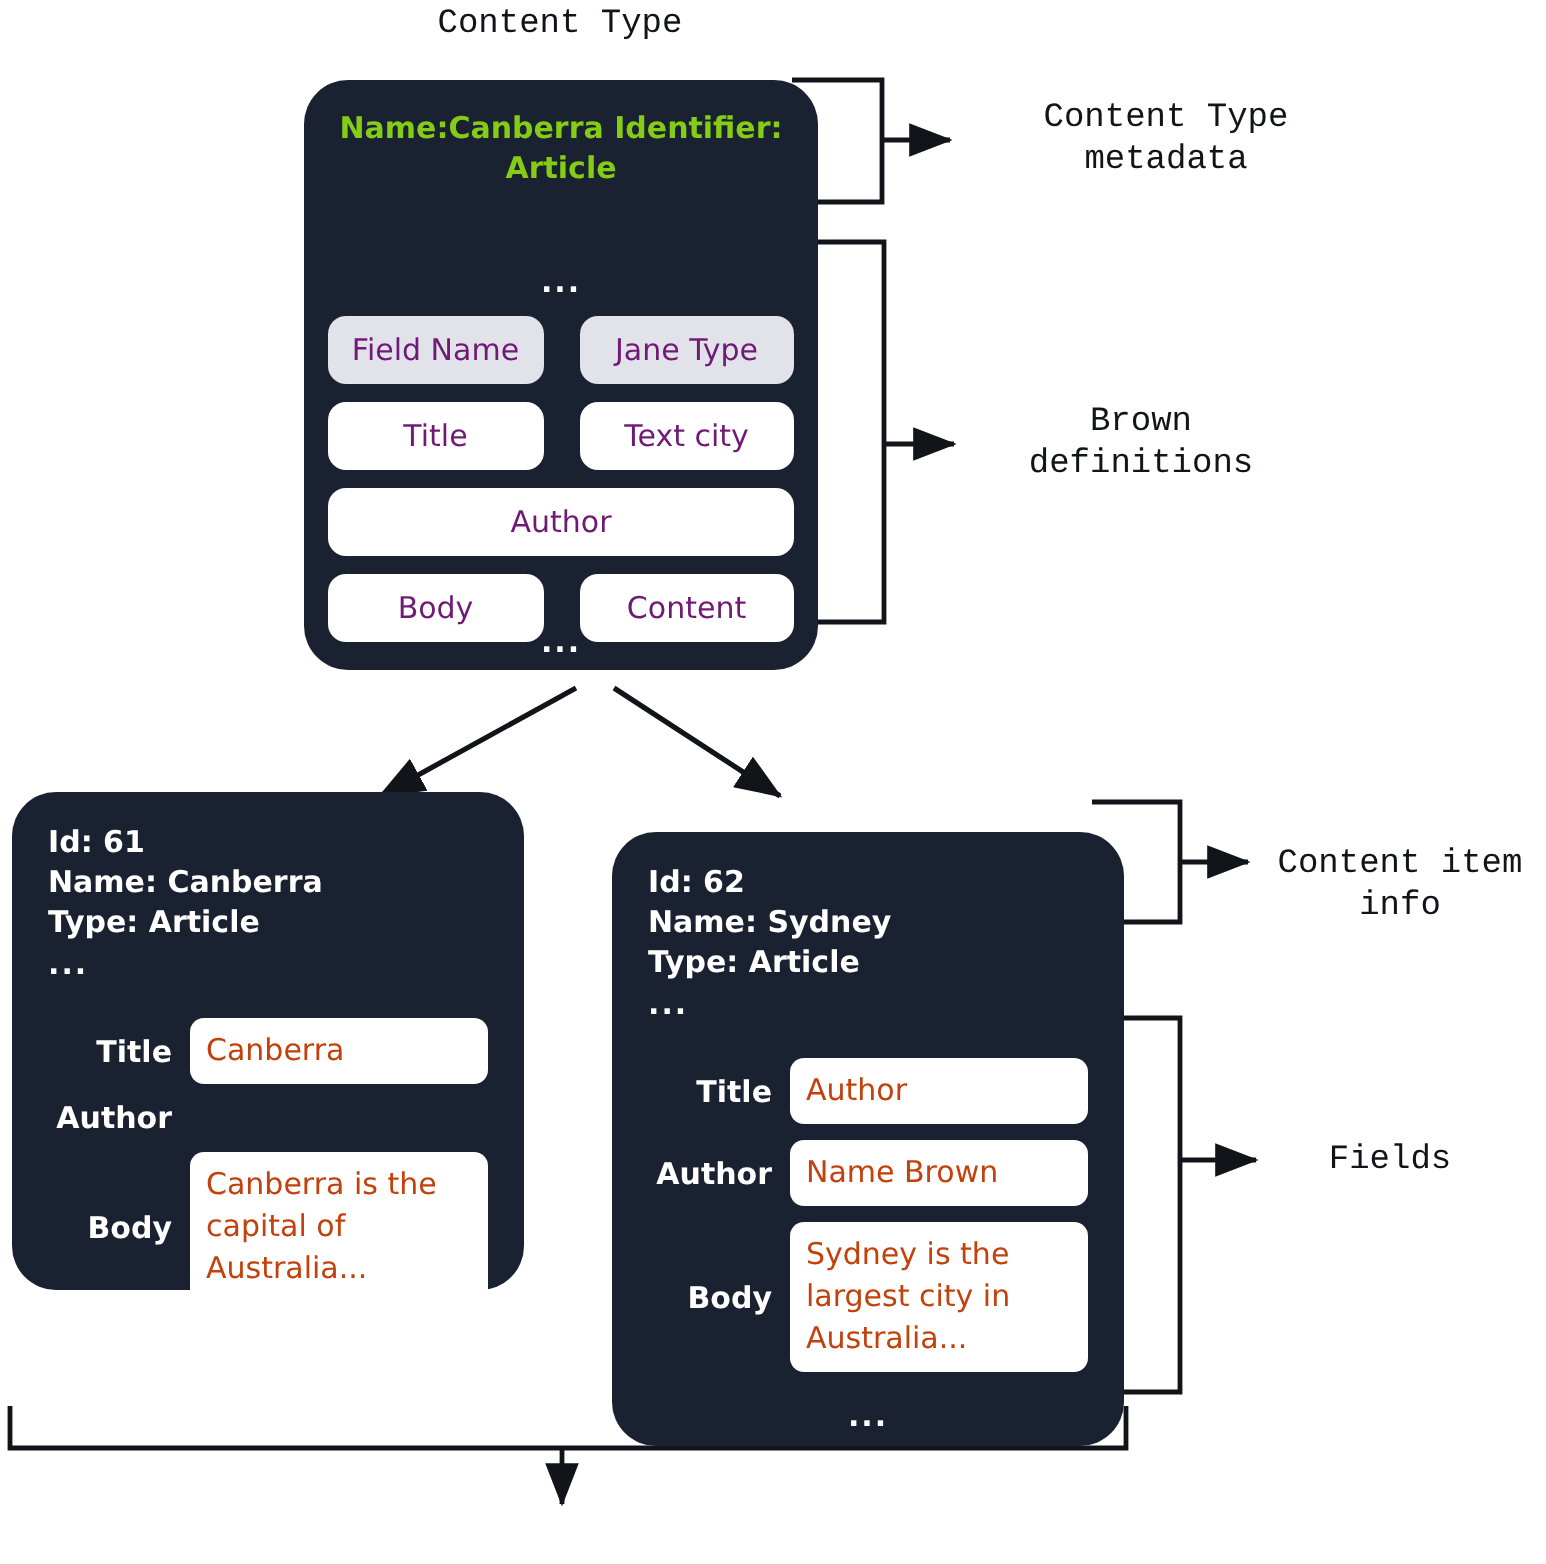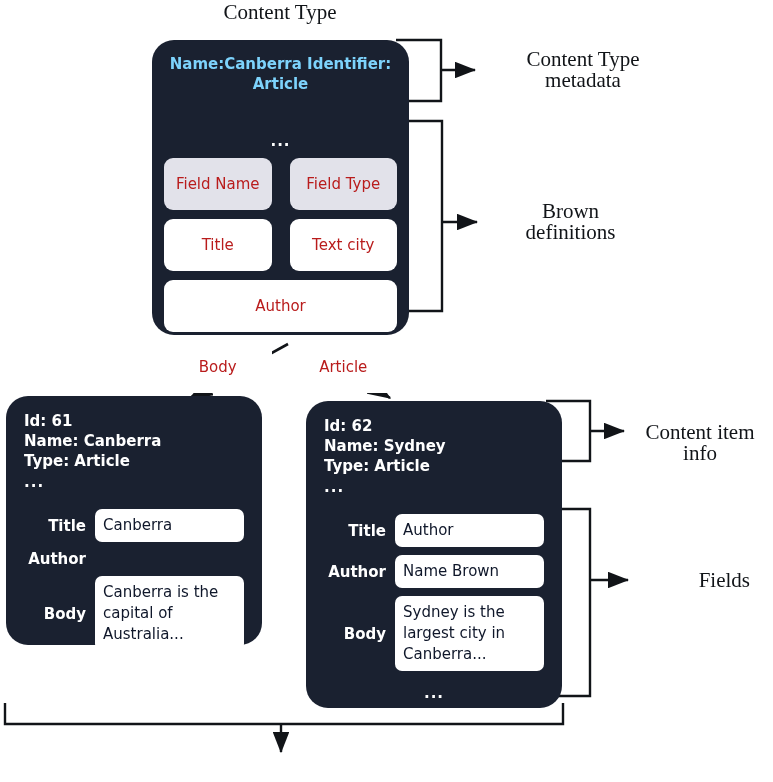--- a/index.html
+++ b/index.html
@@ -25,42 +25,42 @@
     left: 0; top: 0;
     width: 773px;
     height: 782px;
     pointer-events: none;
   }
 
   
   .plain-label {
     position: absolute;
     color: #111418;
-    font-size: 21px;
+    font-size: 17px;
     line-height: 21px;
     text-align: center;
     white-space: pre-line;
-    font-family: Liberation Serif, serif;
+    font-family: Liberation Mono, monospace;
   }
 
   
   .card {
     position: absolute;
     background: #1a2130;
     border-radius: 22px;
     box-sizing: border-box;
   }
 
   
   .ct-meta {
     position: absolute;
     left: 0; right: 0;
     top: 14px;
     text-align: center;
-    color: #7dd3fc;
+    color: #84cc16;
     font-weight: bold;
     font-size: 15px;
     line-height: 20px;
   }
   .ellipsis {
     position: absolute;
     left: 0; right: 0;
     text-align: center;
     color: #ffffff;
     font-weight: bold;
@@ -77,27 +77,27 @@
     display: flex;
     flex-direction: column;
     gap: 9px;
   }
   .fieldrow {
     display: flex;
     gap: 18px;
   }
   .cell {
     flex: 1 1 0;
-    height: 52px;
+    height: 34px;
     border-radius: 9px;
     display: flex;
     align-items: center;
     justify-content: center;
     font-size: 15px;
-    color: #b91c1c;
+    color: #701a75;
     background: #ffffff;
     box-sizing: border-box;
   }
   .cell.header {
     background: #e2e2ea;
   }
 
   
   .ci-meta {
     position: absolute;
@@ -136,21 +136,21 @@
     flex: 0 0 66px;
     text-align: right;
     color: #ffffff;
     font-weight: bold;
     font-size: 15px;
   }
   .ci-value {
     flex: 1 1 auto;
     background: #ffffff;
     border-radius: 7px;
-    color: #0f172a;
+    color: #c2410c;
     font-size: 15px;
     line-height: 21px;
     padding: 6px 8px;
     box-sizing: border-box;
     white-space: pre-line;
   }
   .ci-bottom-ellipsis {
     position: absolute;
     left: 0; right: 0;
     text-align: center;
@@ -207,32 +207,32 @@
   <div class="card" style="left:152px; top:40px; width:257px; height:295px;">
 
     <div class="ct-meta">Name:Canberra
 Identifier: Article</div>
 
     <div class="ellipsis" style="top:96px;">...</div>
 
     <div class="fieldgrid">
       <div class="fieldrow">
         <div class="cell header">Field Name</div>
-        <div class="cell header">Field Type</div>
+        <div class="cell header">Jane Type</div>
       </div>
       <div class="fieldrow">
         <div class="cell">Title</div>
         <div class="cell">Text city</div>
       </div>
       <div class="fieldrow">
         <div class="cell">Author</div>
       </div>
       <div class="fieldrow">
         <div class="cell">Body</div>
-        <div class="cell">Article</div>
+        <div class="cell">Content</div>
       </div>
     </div>
 
     <div class="ellipsis" style="top:276px;">...</div>
   </div>
 
   <div class="plain-label" style="left:483px; top:49px; width:200px;">Content Type
 metadata</div>
 
   <div class="plain-label" style="left:483px; top:201px; width:175px;">Brown
@@ -258,47 +258,47 @@
         <div class="ci-label">Body</div>
         <div class="ci-value">Canberra is the
 capital of
 Australia...</div>
       </div>
     </div>
 
     <div class="ci-bottom-ellipsis" style="top:283px;">...</div>
   </div>
 
-  <div class="card" style="left:306px; top:401px; width:256px; height:307px;">
+  <div class="card" style="left:306px; top:416px; width:256px; height:307px;">
 
     <div class="ci-meta">Id: 62
 Name: Sydney
 Type: Article</div>
 
     <div class="ci-ellipsis" style="top:77px;">...</div>
 
     <div class="ci-fields" style="top:113px;">
       <div class="ci-field">
         <div class="ci-label">Title</div>
         <div class="ci-value">Author</div>
       </div>
       <div class="ci-field">
         <div class="ci-label">Author</div>
         <div class="ci-value">Name Brown</div>
       </div>
       <div class="ci-field">
         <div class="ci-label">Body</div>
         <div class="ci-value">Sydney is the
 largest city in
-Canberra...</div>
+Australia...</div>
       </div>
     </div>
 
     <div class="ci-bottom-ellipsis" style="top:283px;">...</div>
   </div>
 
   <div class="plain-label" style="left:630px; top:410px; width:140px;margin-top:12px;">Content item
 info</div>
 
-  <div class="plain-label" style="left:640px; top:570px; width:110px; text-align:right;">Fields</div>
+  <div class="plain-label" style="left:640px; top:570px; width:110px; text-align:center;">Fields</div>
 
 
 </div>
 
 </body></html>

